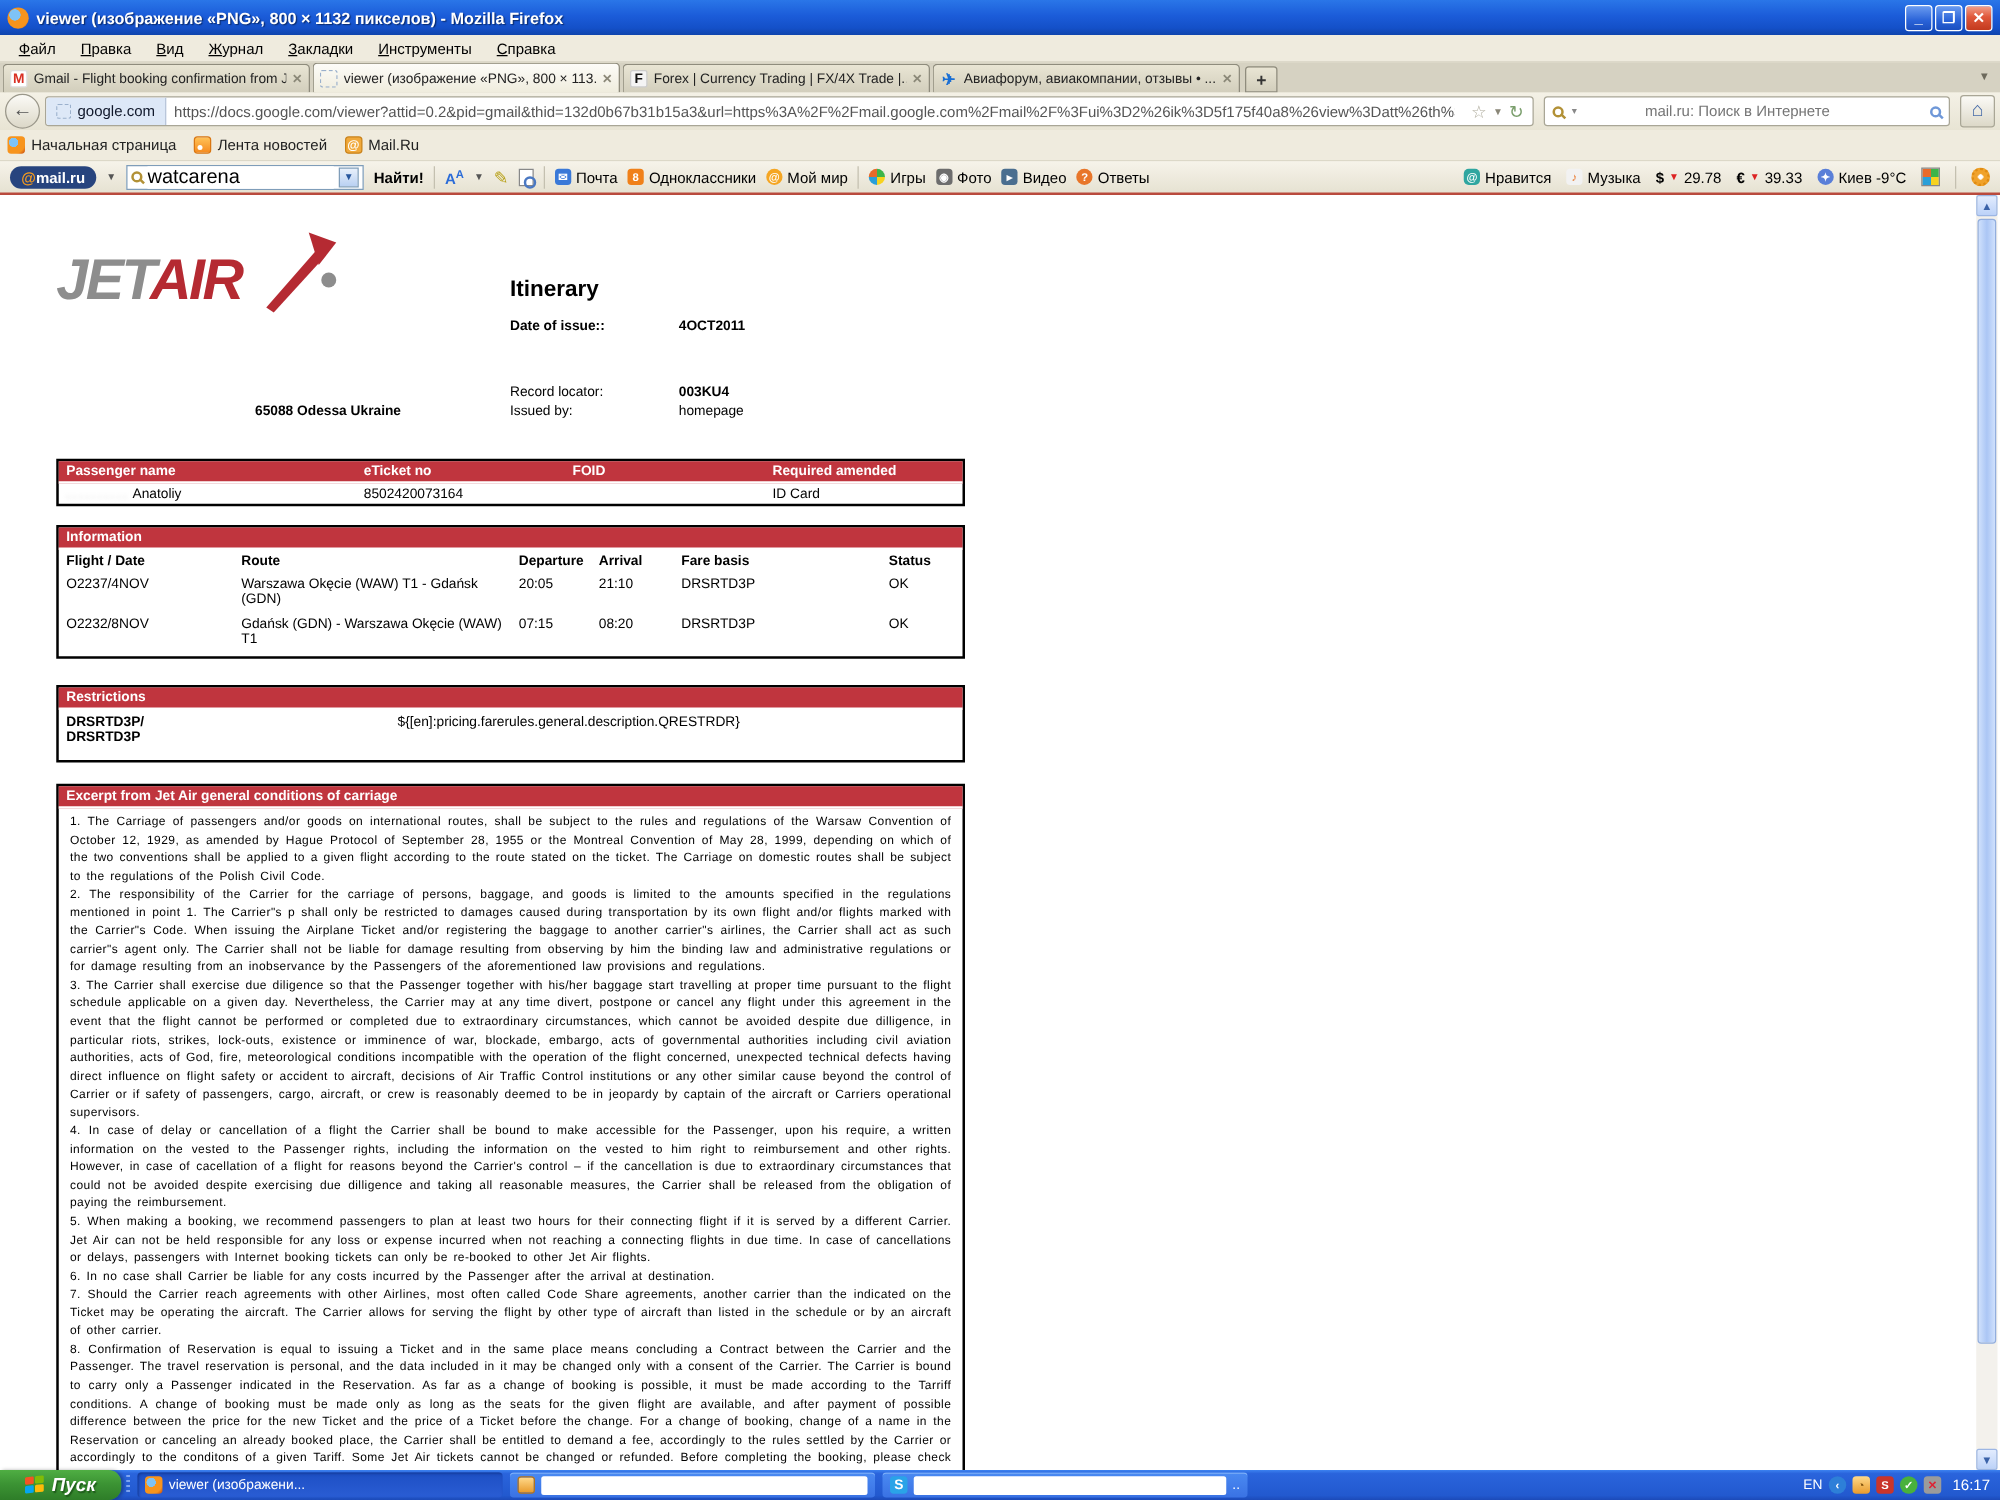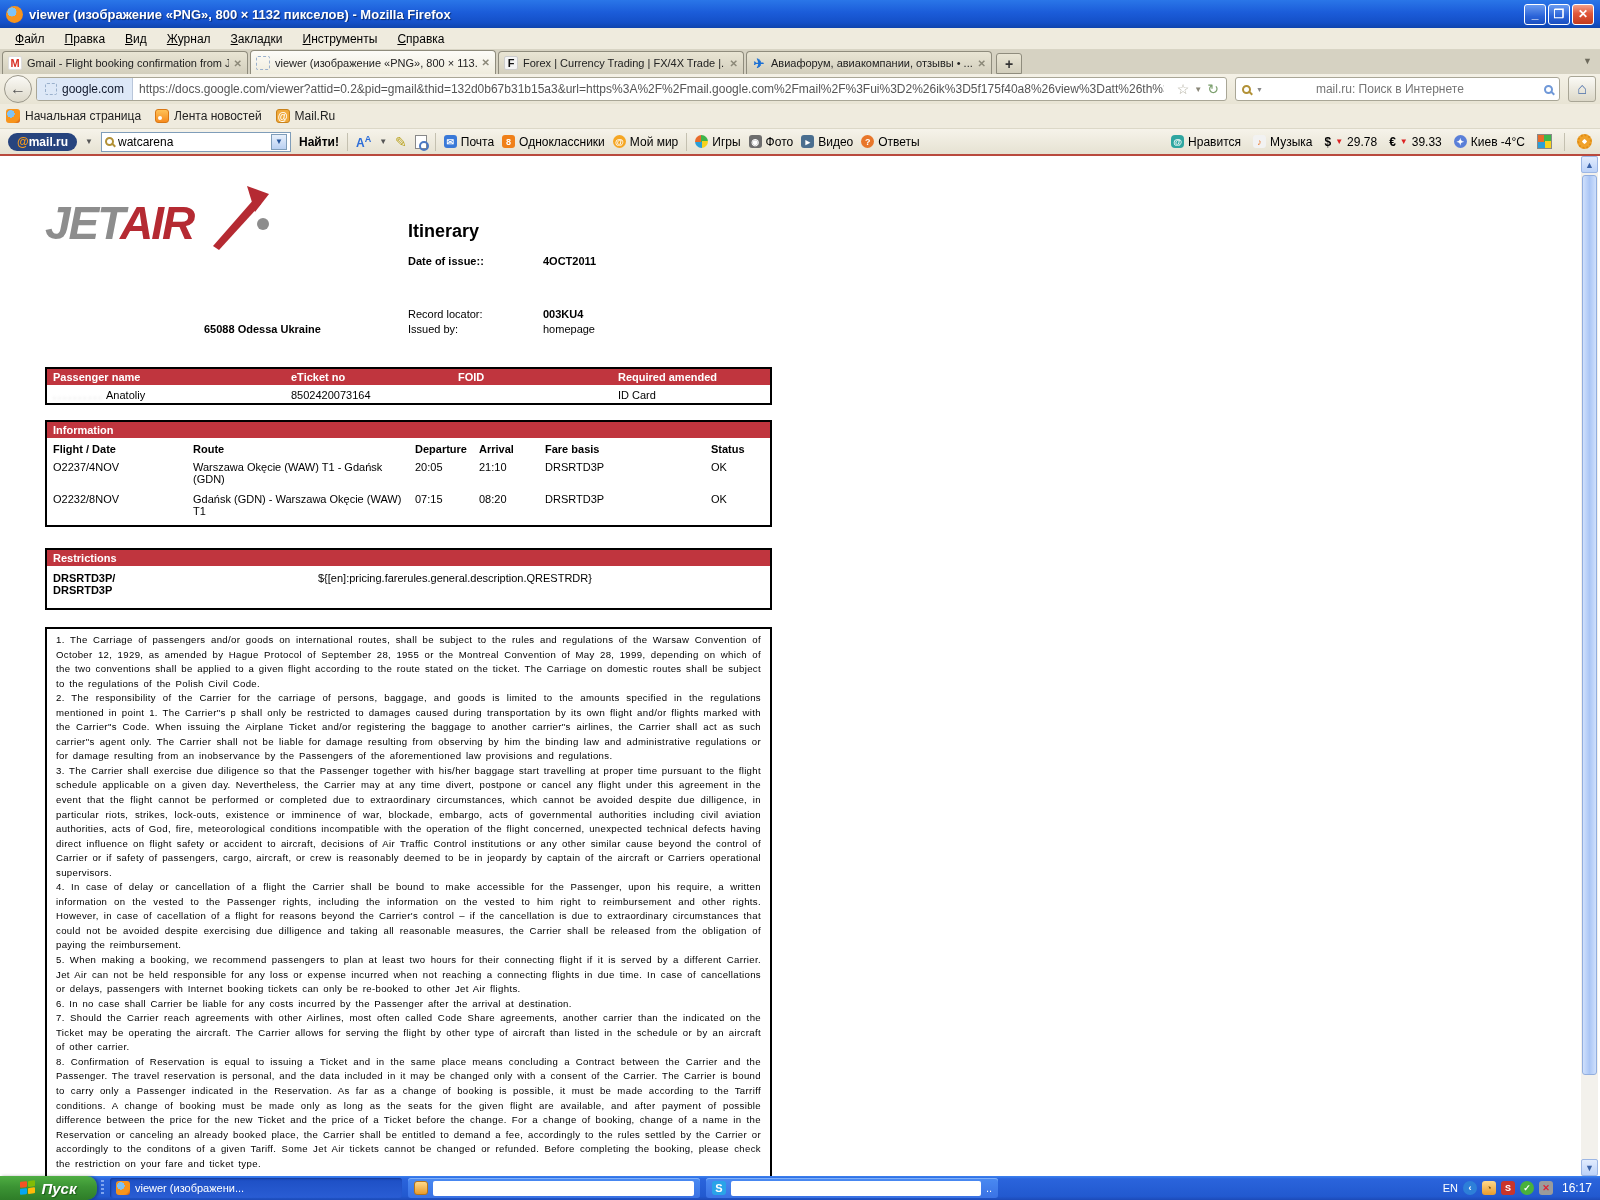--- a/index.html
+++ b/index.html
@@ -81,21 +81,21 @@
   .ico-at { background:#f0a93b; border:1px solid #c9821a; color:#fff; font-weight:bold; font-size:10px;
     display:flex; align-items:center; justify-content:center; border-radius:50%; }
 
   
   .mailru { position:absolute; left:0; top:129px; width:1600px; height:27px; background:linear-gradient(180deg,#f6f3ea,#e6e2d2);
     border-bottom:2px solid #b94a3d; display:flex; align-items:center; padding:0 8px; gap:8px; font-size:12px; }
   .mr-logo { background:#27447e; border-radius:9px; color:#fff; font-weight:bold; padding:2px 9px; font-size:12px; }
   .mr-logo .at { color:#f59b1e; }
   .mr-caret { font-size:8px; color:#555; }
   .mr-search { width:190px; height:20px; background:#fff; border:1px solid #7f9db9; display:flex; align-items:center; padding:0 3px; gap:4px; }
-  .mr-search input { flex:1; border:none; outline:none; font-size:12px; font-family:"Liberation Sans",sans-serif; min-width:0; }
+  .mr-search input { flex:1; border:none; outline:none; font-size:16px; font-family:"Liberation Sans",sans-serif; min-width:0; }
   .mr-combo { width:16px; height:16px; background:linear-gradient(180deg,#e8f0fb,#b9d0f2); border:1px solid #7f9db9;
     font-size:8px; color:#28579d; display:flex; align-items:center; justify-content:center; }
   .mr-find { font-weight:bold; }
   .mr-sep { width:1px; height:18px; background:#c4c0b0; }
   .mr-item { display:flex; align-items:center; gap:4px; white-space:nowrap; }
   .sq { width:13px; height:13px; border-radius:3px; display:inline-flex; align-items:center; justify-content:center;
     color:#fff; font-size:9px; font-weight:bold; flex:0 0 auto; }
   .fontsbtn { color:#2b6cd8; font-weight:bold; font-size:12px; }
   .fontsbtn sup { font-size:9px; }
   .pencil { color:#b9a21b; font-size:14px; }
@@ -311,21 +311,21 @@
       <span class="tri-red">▼</span>
       <span>29.78</span>
     </span>
     <span class="mr-item">
       <b>€</b>
       <span class="tri-red">▼</span>
       <span>39.33</span>
     </span>
     <span class="mr-item">
       <span class="sq" style="background:#5a7fd8;border-radius:50%;">✦</span>
-      <span>Киев -4°C</span>
+      <span>Киев -9°C</span>
     </span>
     <span class="mapico"></span>
     <span class="mr-sep"></span>
     <span class="gear"></span>
   </span>
 </div>
 
 <div class="content">
   <div class="docpage">
 
@@ -401,20 +401,21 @@
       <div class="grid rest-grid" style="padding:2px 0 10px 0;">
         <span class="cell b">
           <span>DRSRTD3P/</span><br>
           <span>DRSRTD3P</span>
         </span>
         <span class="cell">${[en]:pricing.farerules.general.description.QRESTRDR}</span>
       </div>
     </div>
 
     <div class="rtable" style="top:471px;">
+      <div class="rhead">Excerpt from Jet Air general conditions of carriage</div>
       <div class="cond-text">
         <p>1. The Carriage of passengers and/or goods on international routes, shall be subject to the rules and regulations of the Warsaw Convention of October 12, 1929, as amended by Hague Protocol of September 28, 1955 or the Montreal Convention of May 28, 1999, depending on which of the two conventions shall be applied to a given flight according to the route stated on the ticket. The Carriage on domestic routes shall be subject to the regulations of the Polish Civil Code.</p>
         <p>2. The responsibility of the Carrier for the carriage of persons, baggage, and goods is limited to the amounts specified in the regulations mentioned in point 1. The Carrier"s p shall only be restricted to damages caused during transportation by its own flight and/or flights marked with the Carrier"s Code. When issuing the Airplane Ticket and/or registering the baggage to another carrier"s airlines, the Carrier shall act as such carrier"s agent only. The Carrier shall not be liable for damage resulting from observing by him the binding law and administrative regulations or for damage resulting from an inobservance by the Passengers of the aforementioned law provisions and regulations.</p>
         <p>3. The Carrier shall exercise due diligence so that the Passenger together with his/her baggage start travelling at proper time pursuant to the flight schedule applicable on a given day. Nevertheless, the Carrier may at any time divert, postpone or cancel any flight under this agreement in the event that the flight cannot be performed or completed due to extraordinary circumstances, which cannot be avoided despite due dilligence, in particular riots, strikes, lock-outs, existence or imminence of war, blockade, embargo, acts of governmental authorities including civil aviation authorities, acts of God, fire, meteorological conditions incompatible with the operation of the flight concerned, unexpected technical defects having direct influence on flight safety or accident to aircraft, decisions of Air Traffic Control institutions or any other similar cause beyond the control of Carrier or if safety of passengers, cargo, aircraft, or crew is reasonably deemed to be in jeopardy by captain of the aircraft or Carriers operational supervisors.</p>
         <p>4. In case of delay or cancellation of a flight the Carrier shall be bound to make accessible for the Passenger, upon his require, a written information on the vested to the Passenger rights, including the information on the vested to him right to reimbursement and other rights. However, in case of cacellation of a flight for reasons beyond the Carrier's control – if the cancellation is due to extraordinary circumstances that could not be avoided despite exercising due dilligence and taking all reasonable measures, the Carrier shall be released from the obligation of paying the reimbursement.</p>
         <p>5. When making a booking, we recommend passengers to plan at least two hours for their connecting flight if it is served by a different Carrier. Jet Air can not be held responsible for any loss or expense incurred when not reaching a connecting flights in due time. In case of cancellations or delays, passengers with Internet booking tickets can only be re-booked to other Jet Air flights.</p>
         <p>6. In no case shall Carrier be liable for any costs incurred by the Passenger after the arrival at destination.</p>
         <p>7. Should the Carrier reach agreements with other Airlines, most often called Code Share agreements, another carrier than the indicated on the Ticket may be operating the aircraft. The Carrier allows for serving the flight by other type of aircraft than listed in the schedule or by an aircraft of other carrier.</p>
         <p>8. Confirmation of Reservation is equal to issuing a Ticket and in the same place means concluding a Contract between the Carrier and the Passenger. The travel reservation is personal, and the data included in it may be changed only with a consent of the Carrier. The Carrier is bound to carry only a Passenger indicated in the Reservation. As far as a change of booking is possible, it must be made according to the Tarriff conditions. A change of booking must be made only as long as the seats for the given flight are available, and after payment of possible difference between the price for the new Ticket and the price of a Ticket before the change. For a change of booking, change of a name in the Reservation or canceling an already booked place, the Carrier shall be entitled to demand a fee, accordingly to the rules settled by the Carrier or accordingly to the conditons of a given Tariff. Some Jet Air tickets cannot be changed or refunded. Before completing the booking, please check the restriction on your fare and ticket type.</p>
       </div>

